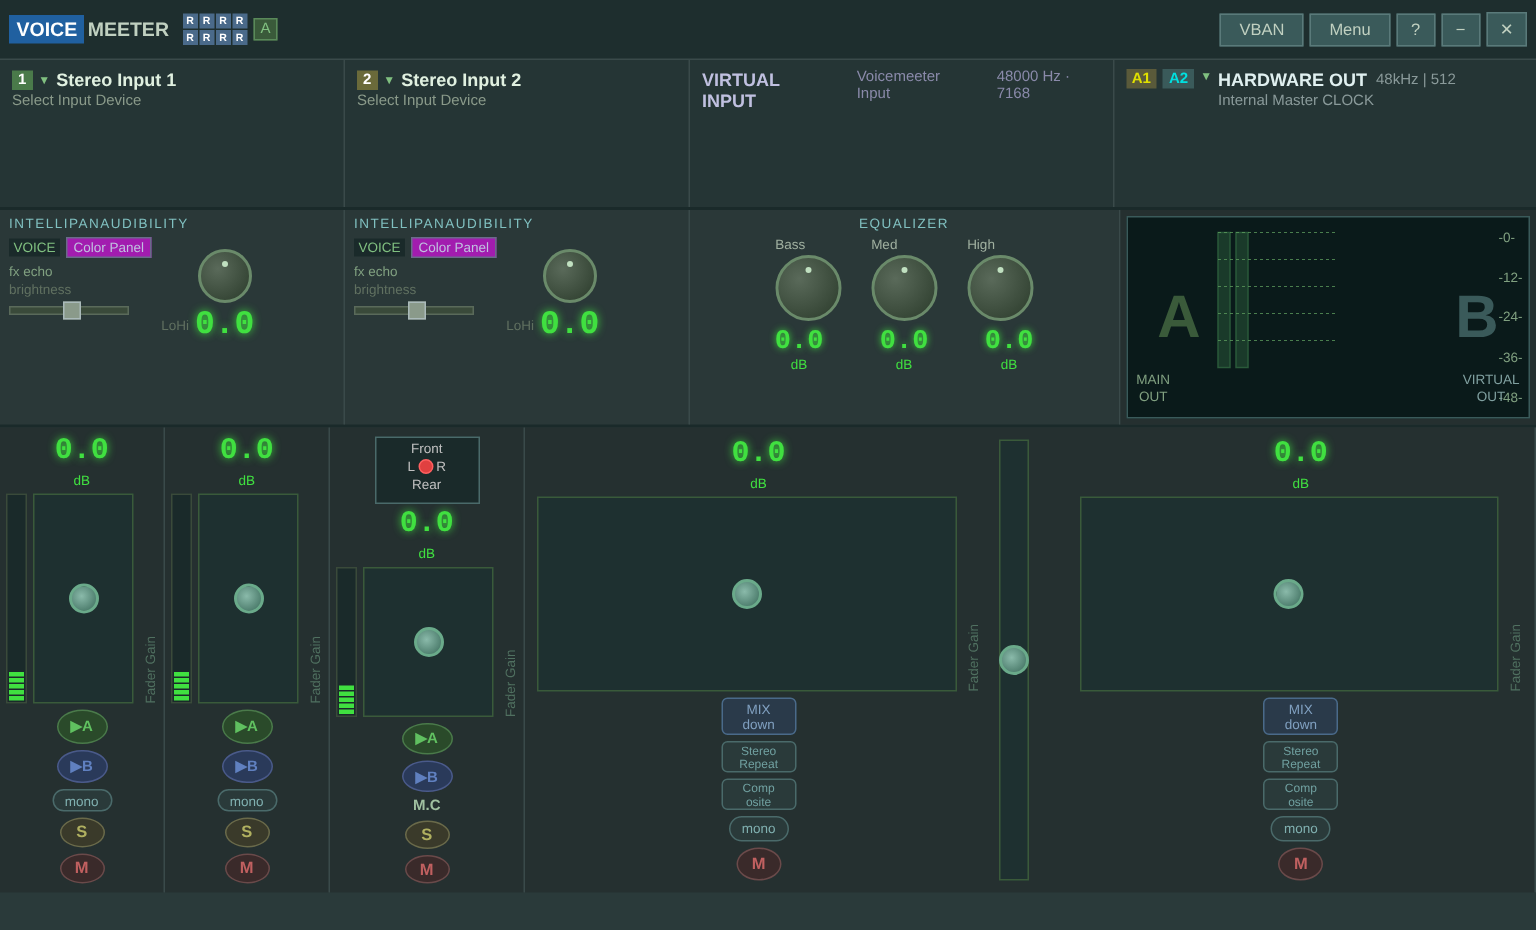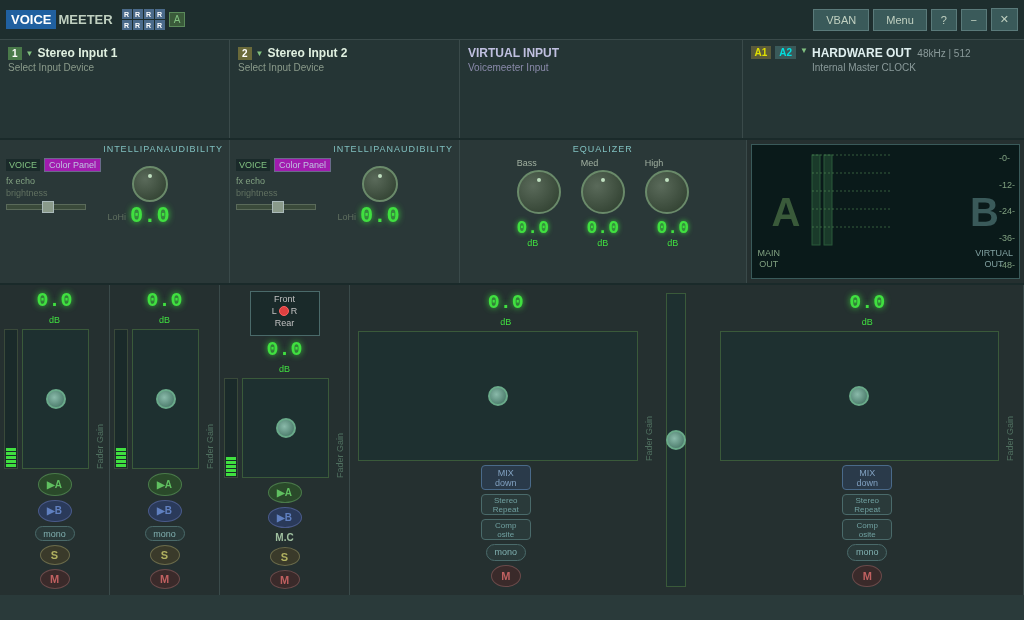--- a/index.html
+++ b/index.html
@@ -114,22 +114,22 @@
       padding: 6px 8px;
       display: flex;
       flex-direction: column;
       gap: 2px;
       width: 230px;
     }
     .input-section-virtual {
       border-right: 1px solid #3a4a4a;
       padding: 6px 8px;
       display: flex;
-      flex-direction: column;
-      gap: 2px;
+      flex-direction: row;
+      gap: 18px;
       flex: 1;
     }
     .input-header {
       display: flex;
       align-items: center;
       gap: 4px;
     }
     .input-num {
       background: #4a7a4a;
       color: white;
@@ -208,21 +208,21 @@
     }
     .intelli-section {
       display: flex;
       flex-direction: column;
       width: 230px;
       border-right: 1px solid #3a4a4a;
       padding: 4px 6px;
     }
     .intelli-header {
       display: flex;
-      justify-content: flex-end;
+      justify-content: flex-start;
       margin-bottom: 4px;
     }
     .intelli-label {
       color: #80c0c0;
       font-size: 9px;
       letter-spacing: 1px;
     }
     .audibility-label {
       color: #80c0c0;
       font-size: 9px;
@@ -738,20 +738,21 @@
       <span class="input-num-2">2</span>
       <span class="arrow-down">▼</span>
       <span class="input-title">Stereo Input 2</span>
     </div>
     <div class="input-subtitle">Select Input Device</div>
   </div>
 
   <div class="input-section-virtual">
     <div class="virtual-title">VIRTUAL INPUT</div>
     <div class="virtual-sub">Voicemeeter Input</div>
+    <div class="virtual-sub">48000 Hz · 7168</div>
   </div>
 
   <div class="hw-section">
     <span class="hw-badge">A1</span>
     <span class="hw-badge-2">A2</span>
     <span class="arrow-down">▼</span>
     <div style="display:flex;flex-direction:column;gap:2px;">
       <div style="display:flex;gap:6px;align-items:center;">
         <span class="hw-title">HARDWARE OUT</span>
         <span style="color:#8a9a9a;font-size:10px;">48kHz | 512</span>

